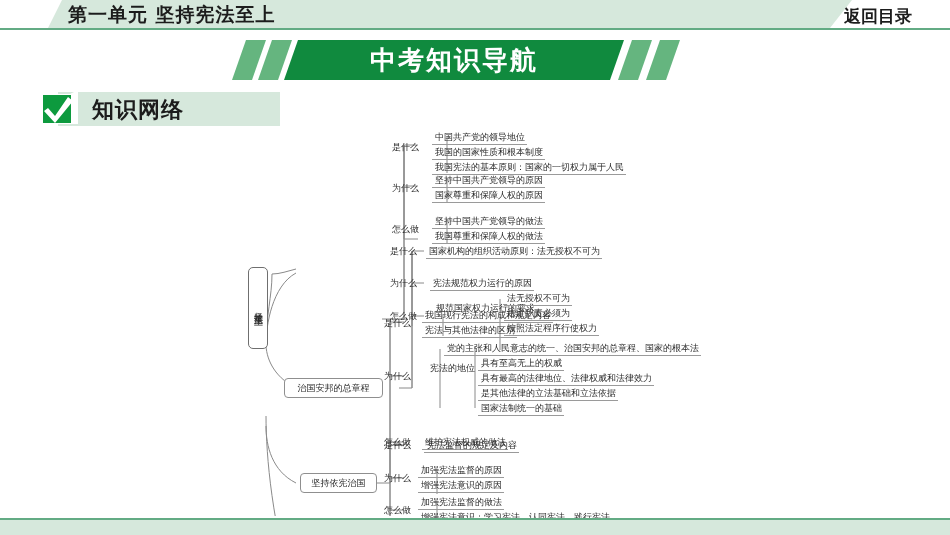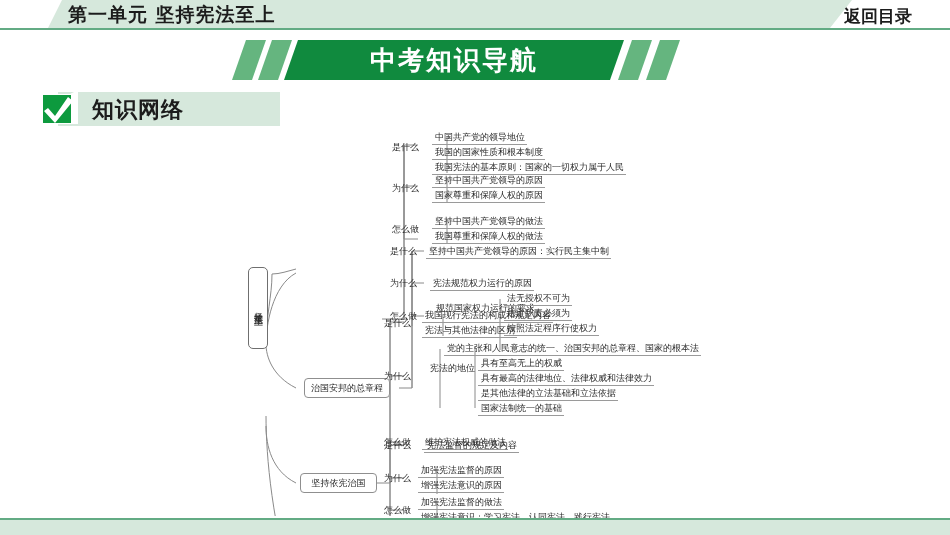--- a/index.html
+++ b/index.html
@@ -233,24 +233,24 @@
   <div class="nd leaf" style="left:432px;top:36px;">我国宪法的基本原则：国家的一切权力属于人民</div>
 
   <div class="nd lbl" style="left:392px;top:57px;">为什么</div>
   <div class="nd leaf" style="left:432px;top:49px;">坚持中国共产党领导的原因</div>
   <div class="nd leaf" style="left:432px;top:64px;">国家尊重和保障人权的原因</div>
 
   <div class="nd lbl" style="left:392px;top:98px;">怎么做</div>
   <div class="nd leaf" style="left:432px;top:90px;">坚持中国共产党领导的做法</div>
   <div class="nd leaf" style="left:432px;top:105px;">我国尊重和保障人权的做法</div>
 
-  <div class="nd nbox" style="left:304px;top:252px;width:86px;height:20px;">治国安邦的总章程</div>
+  <div class="nd nbox" style="left:284px;top:252px;width:99px;height:20px;">治国安邦的总章程</div>
 
   <div class="nd lbl" style="left:390px;top:120px;">是什么</div>
-  <div class="nd leaf" style="left:426px;top:120px;">坚持中国共产党领导的原因：实行民主集中制</div>
+  <div class="nd leaf" style="left:426px;top:120px;">国家机构的组织活动原则：法无授权不可为</div>
 
   <div class="nd lbl" style="left:390px;top:152px;">为什么</div>
   <div class="nd leaf" style="left:430px;top:152px;">宪法规范权力运行的原因</div>
 
   <div class="nd lbl" style="left:390px;top:185px;">怎么做</div>
   <div class="nd lbl2" style="left:436px;top:177px;width:58px;text-align:center;">规范国家权力运行的要求</div>
   <div class="nd leaf" style="left:504px;top:167px;">法无授权不可为</div>
   <div class="nd leaf" style="left:504px;top:182px;">法定职责必须为</div>
   <div class="nd leaf" style="left:504px;top:197px;">按照法定程序行使权力</div>
 

